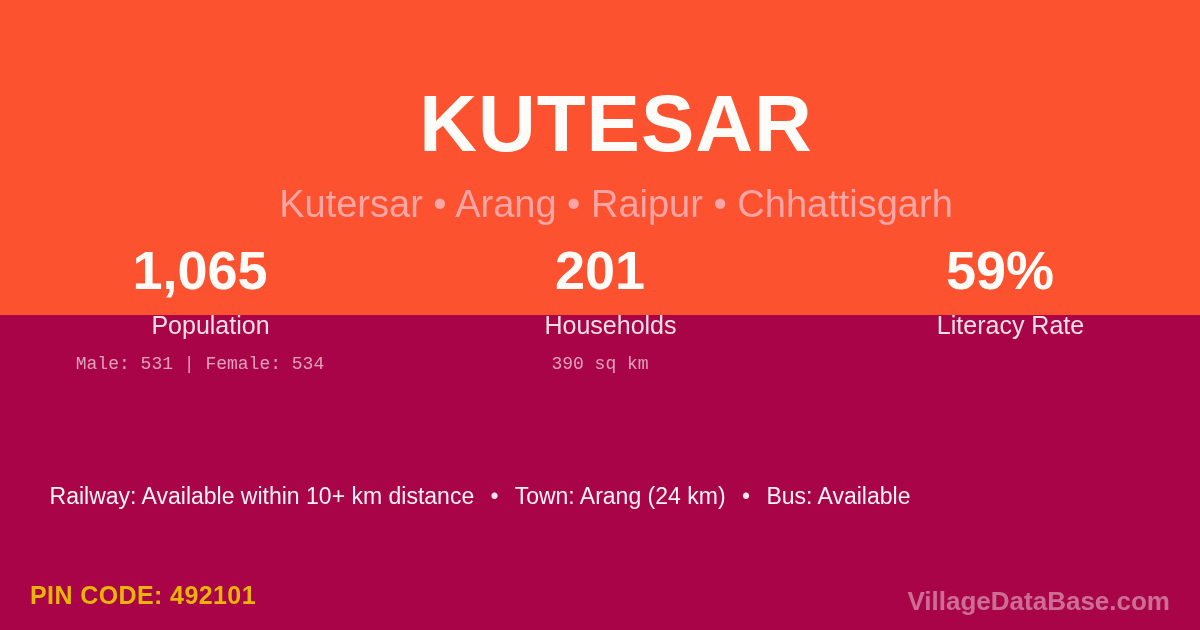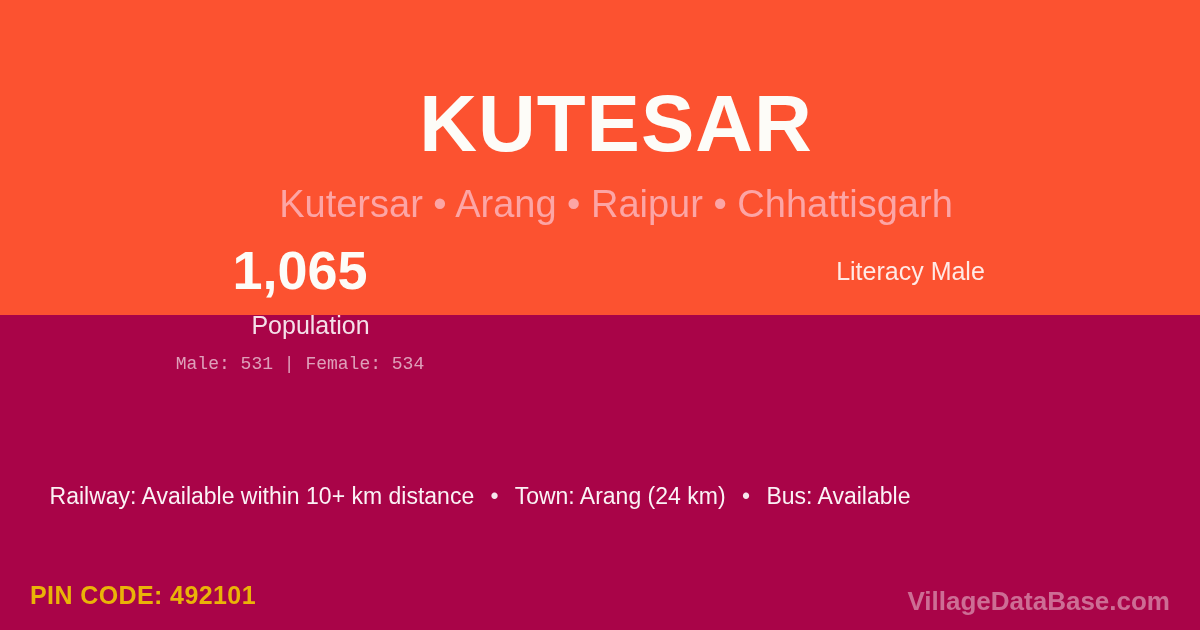--- a/index.html
+++ b/index.html
@@ -174,23 +174,29 @@
   </div>
 
   <div class="stats">
 
     <div class="stat">
       <div class="stat-value">1,065</div>
       <div class="stat-label">Population</div>
       <div class="stat-sub">Male: 531 | Female: 534</div>
     </div>
 
-
     <div class="stat">
-      <div class="stat-label">Literacy Male</div>
+      <div class="stat-value">201</div>
+      <div class="stat-label">Households</div>
+      <div class="stat-sub">390 sq km</div>
+    </div>
+
+    <div class="stat">
+      <div class="stat-value">59%</div>
+      <div class="stat-label">Literacy Rate</div>
     </div>
 
   </div>
 
   <div class="transport">
     <span>Railway: Available within 10+ km distance</span>
     <span class="sep">•</span>
     <span>Town: Arang (24 km)</span>
     <span class="sep">•</span>
     <span>Bus: Available</span>

